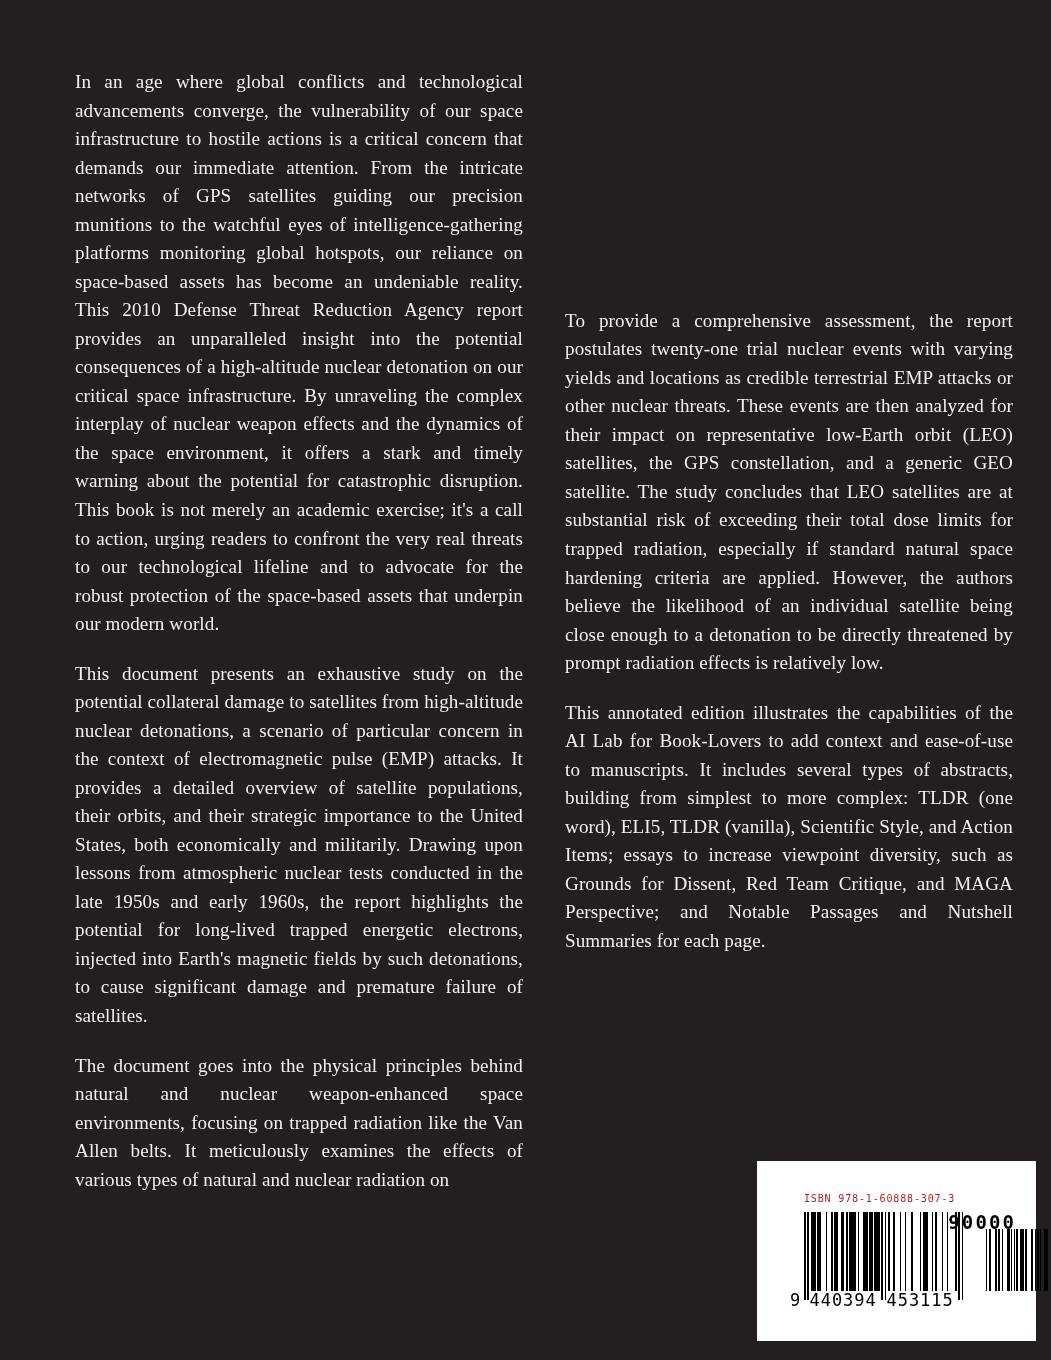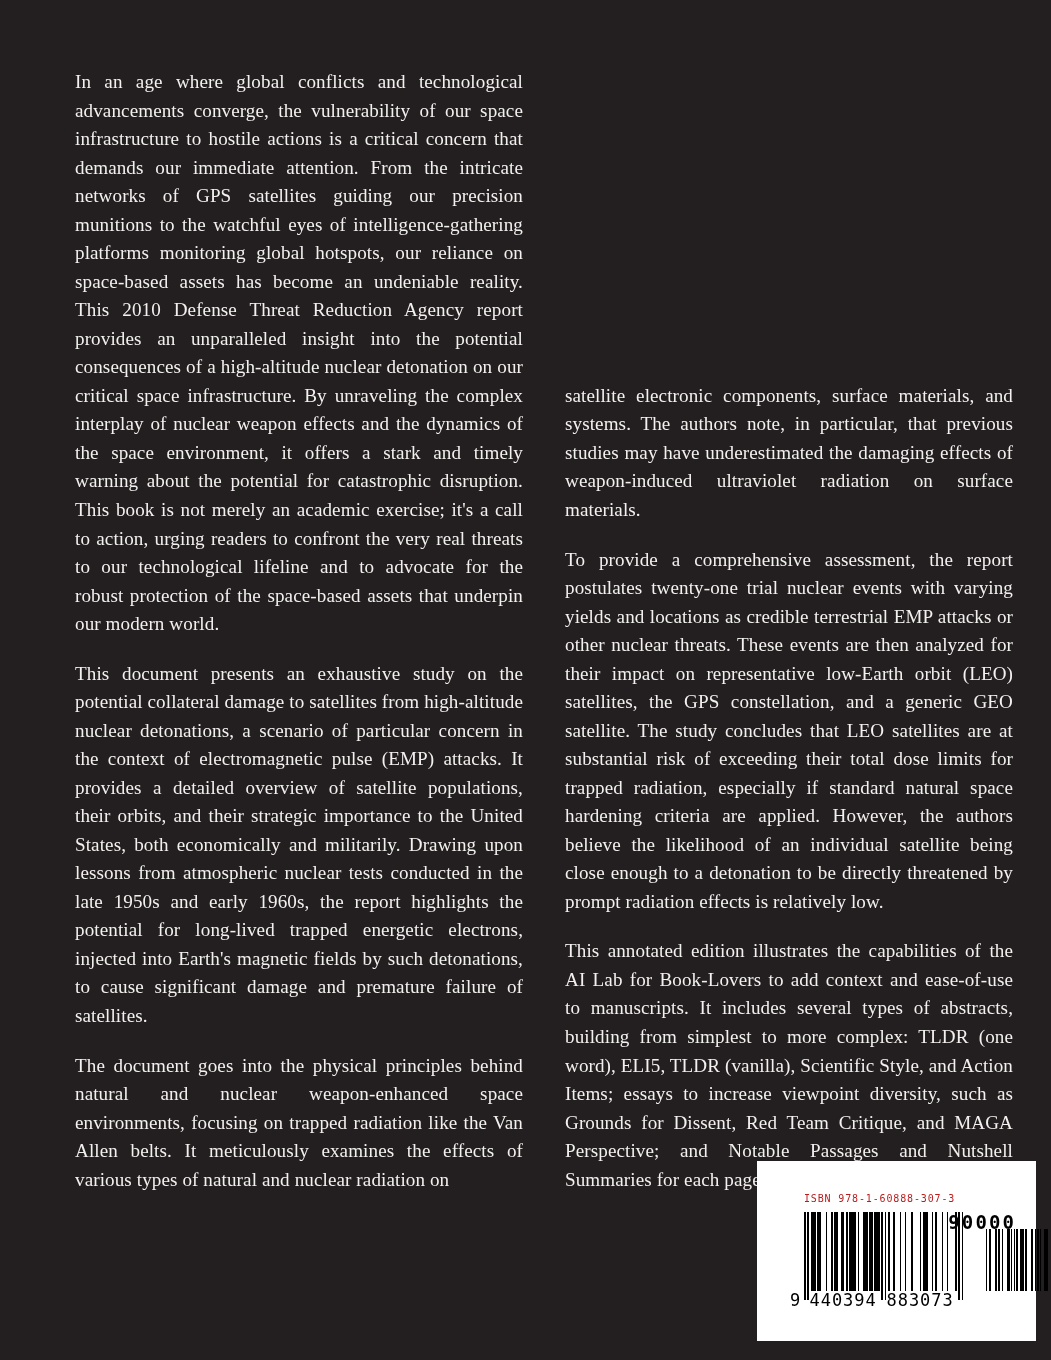--- a/index.html
+++ b/index.html
@@ -22,21 +22,21 @@
     background: #231f20;
   }
 
   .columns {
     position: absolute;
     left: 75px;
     top: 68px;
     width: 900px;
     display: flex;
     gap: 42px;
-    align-items: flex-end;
+    align-items: center;
   }
 
   .column {
     width: 448px;
     flex: 0 0 448px;
   }
 
   .blurb-para {
     color: #f3f1ef;
     font-size: 19.1px;
@@ -156,21 +156,20 @@
 
   <div class="columns">
 
     <div class="column">
       <p class="blurb-para">In an age where global conflicts and technological advancements converge, the vulnerability of our space infrastructure to hostile actions is a critical concern that demands our immediate attention. From the intricate networks of GPS satellites guiding our precision munitions to the watchful eyes of intelligence-gathering platforms monitoring global hotspots, our reliance on space-based assets has become an undeniable reality. This 2010 Defense Threat Reduction Agency report provides an unparalleled insight into the potential consequences of a high-altitude nuclear detonation on our critical space infrastructure. By unraveling the complex interplay of nuclear weapon effects and the dynamics of the space environment, it offers a stark and timely warning about the potential for catastrophic disruption. This book is not merely an academic exercise; it's a call to action, urging readers to confront the very real threats to our technological lifeline and to advocate for the robust protection of the space-based assets that underpin our modern world.</p>
       <p class="blurb-para">This document presents an exhaustive study on the potential collateral damage to satellites from high-altitude nuclear detonations, a scenario of particular concern in the context of electromagnetic pulse (EMP) attacks. It provides a detailed overview of satellite populations, their orbits, and their strategic importance to the United States, both economically and militarily. Drawing upon lessons from atmospheric nuclear tests conducted in the late 1950s and early 1960s, the report highlights the potential for long-lived trapped energetic electrons, injected into Earth's magnetic fields by such detonations, to cause significant damage and premature failure of satellites.</p>
       <p class="blurb-para">The document goes into the physical principles behind natural and nuclear weapon-enhanced space environments, focusing on trapped radiation like the Van Allen belts. It meticulously examines the effects of various types of natural and nuclear radiation on</p>
     </div>
 
     <div class="column">
-      <p class="blurb-para">satellite electronic components, surface materials, and systems. The authors note, in particular, that previous studies may have underestimated the damaging effects of weapon-induced ultraviolet radiation on surface materials.</p>
       <p class="blurb-para">To provide a comprehensive assessment, the report postulates twenty-one trial nuclear events with varying yields and locations as credible terrestrial EMP attacks or other nuclear threats. These events are then analyzed for their impact on representative low-Earth orbit (LEO) satellites, the GPS constellation, and a generic GEO satellite. The study concludes that LEO satellites are at substantial risk of exceeding their total dose limits for trapped radiation, especially if standard natural space hardening criteria are applied. However, the authors believe the likelihood of an individual satellite being close enough to a detonation to be directly threatened by prompt radiation effects is relatively low.</p>
       <p class="blurb-para">This annotated edition illustrates the capabilities of the AI Lab for Book-Lovers to add context and ease-of-use to manuscripts. It includes several types of abstracts, building from simplest to more complex: TLDR (one word), ELI5, TLDR (vanilla), Scientific Style, and Action Items; essays to increase viewpoint diversity, such as Grounds for Dissent, Red Team Critique, and MAGA Perspective; and Notable Passages and Nutshell Summaries for each page.</p>
     </div>
 
   </div>
 
   <div class="barcode-box">
     <div class="barcode-inner">
 
       <div class="isbn-text">ISBN 978-1-60888-307-3</div>
@@ -271,19 +270,19 @@
             <span class="bar w" style="width: 2.12766%;"></span>
             <span class="bar" style="width: 2.12766%;"></span>
             <span class="bar w" style="width: 2.12766%;"></span>
             <span class="bar" style="width: 2.12766%;"></span>
             <span class="bar w" style="width: 4.25532%;"></span>
             <span class="bar" style="width: 6.38298%;"></span>
           </div>
       </div>
 
       <div class="ean-digits">
-        <span class="lead">9</span><span class="grp">440394</span><span class="grp">883073</span>
+        <span class="lead">9</span><span class="grp">440394</span><span class="grp">453115</span>
       </div>
 
     </div>
   </div>
 
 </div>
 
 </body></html>

